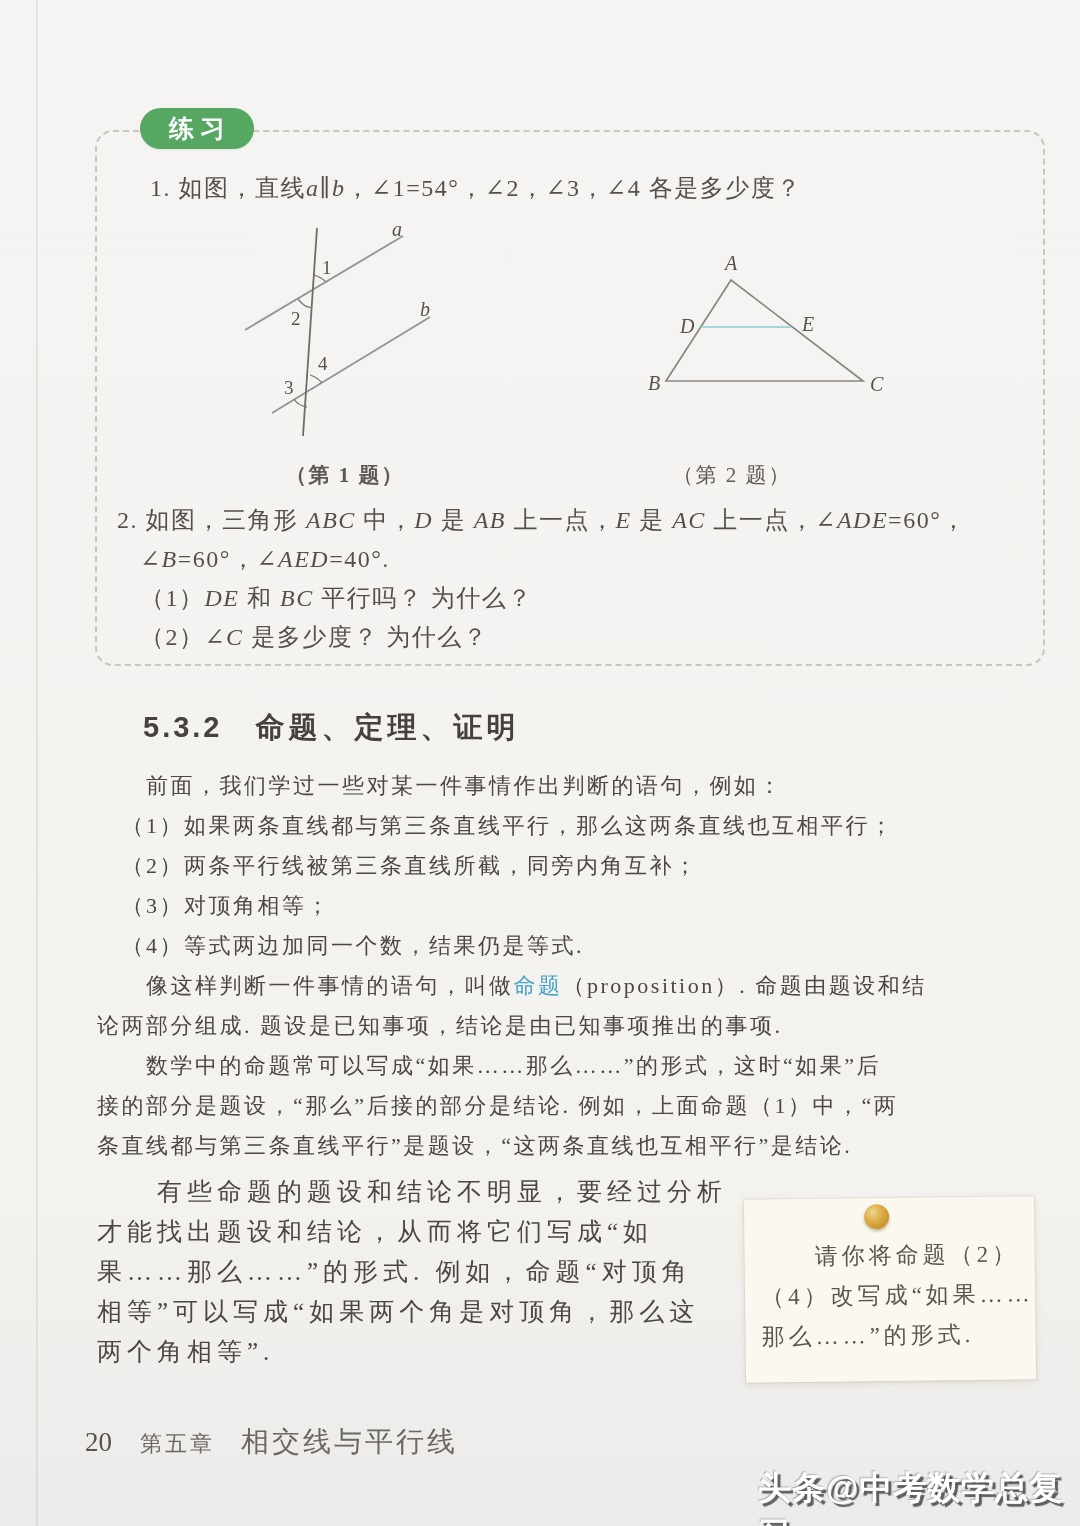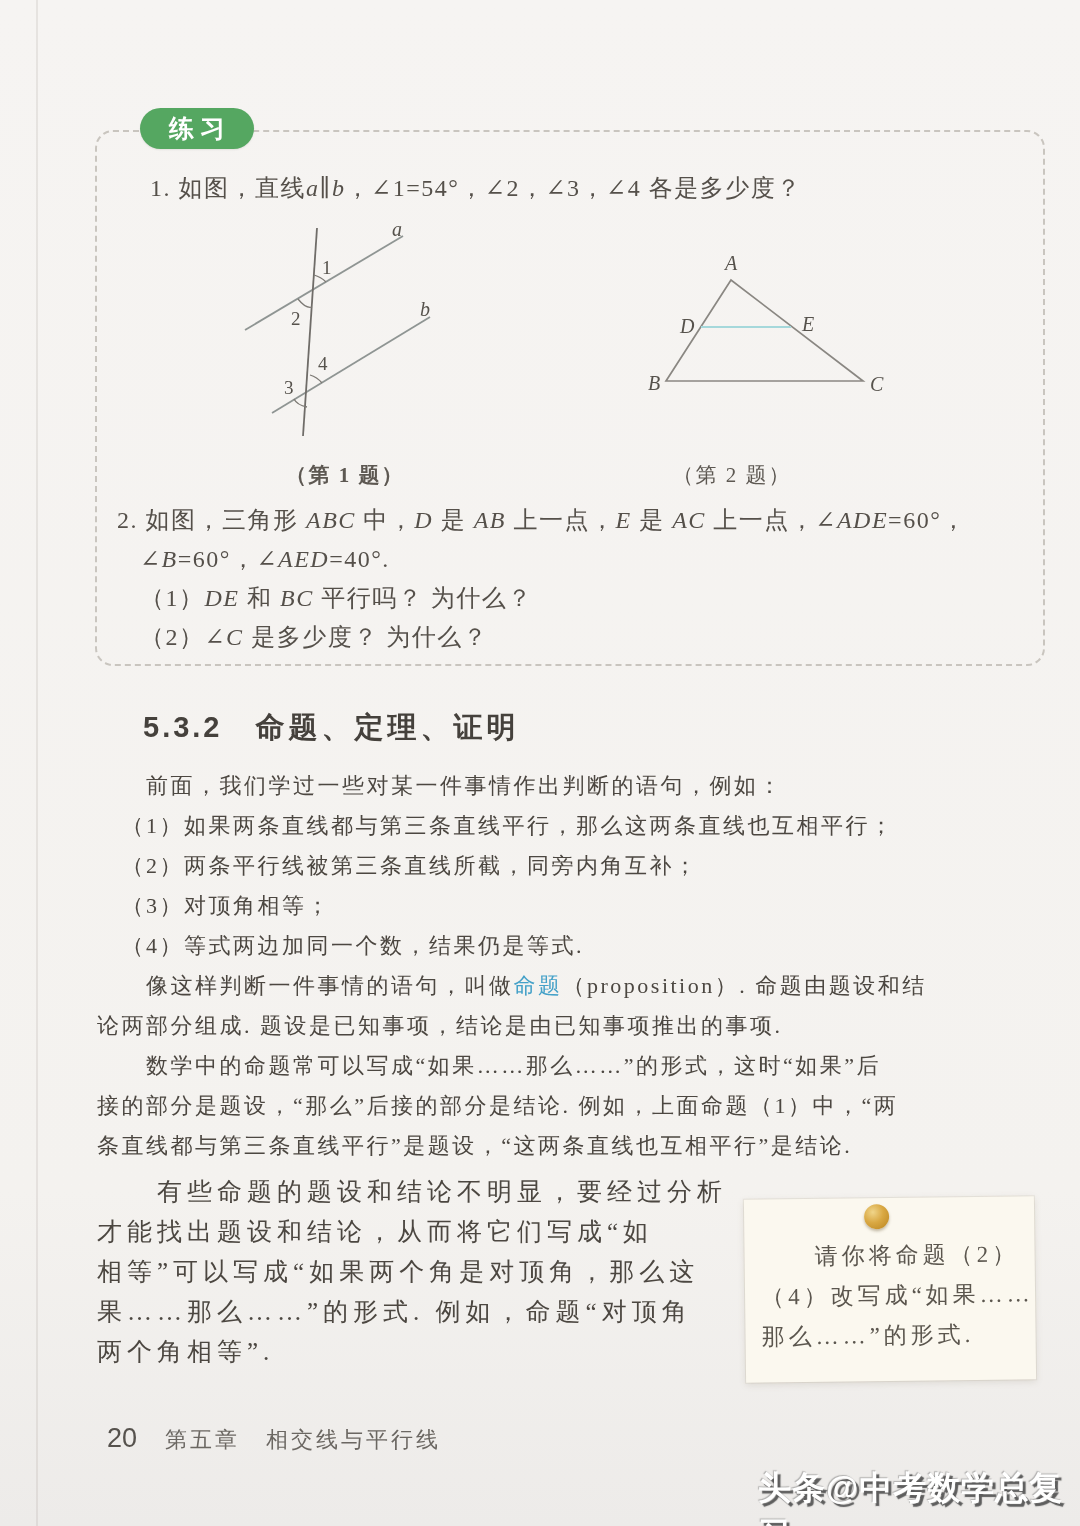--- a/index.html
+++ b/index.html
@@ -45,25 +45,25 @@
   
   .note{position:absolute;left:745px;top:1198px;width:290px;height:183px;
     background:#fbf8ef;transform:rotate(-0.7deg);
     box-shadow:0 2px 7px rgba(120,110,90,0.18), 0 0 0 1px rgba(200,190,170,0.25);}
   .pin{position:absolute;left:120px;top:6px;width:25px;height:25px;border-radius:50%;
     background:radial-gradient(circle at 35% 32%,#f0d58a 0%,#d9a843 45%,#b9831f 100%);
     box-shadow:0 2px 3px rgba(90,70,30,0.35);}
   .note-text{position:absolute;left:16px;top:38px;width:260px;font-size:23px;color:#5b564e;}
   .note-text .tl{height:40px;line-height:40px;letter-spacing:4px;white-space:nowrap;}
   
-  .footer{position:absolute;left:107px;top:1423px;display:flex;align-items:baseline;
-    font-family:Liberation Sans, sans-serif;color:#6b6762;}
+  .footer{position:absolute;left:85px;top:1423px;display:flex;align-items:baseline;
+    font-family:Liberation Serif, serif;color:#6b6762;}
   .footer .pnum{font-size:27px;color:#56524d;margin-right:28px;}
   .footer .chap{font-size:22px;letter-spacing:3px;margin-right:26px;}
-  .footer .chap-title{font-size:22px;letter-spacing:3px;text-align:center;}
+  .footer .chap-title{font-size:28px;letter-spacing:3px;text-align:center;}
   
   .watermark{position:absolute;left:758px;top:1466px;
     font-family:"Liberation Sans","DejaVu Sans",sans-serif;font-weight:bold;font-size:33px;letter-spacing:1px;
     color:#ffffff;text-shadow:3px 3px 1px rgba(85,85,85,0.95),-1px -1px 1px rgba(120,120,120,0.5);}
 </style>
 </head>
 <body>
 
 <div class="binding-edge"></div>
 
@@ -122,22 +122,22 @@
     <div class="tl"><span>　　像这样判断一件事情的语句，叫做</span><span class="term">命题</span><span>（proposition）. 命题由题设和结</span></div>
     <div class="tl"><span>论两部分组成. 题设是已知事项，结论是由已知事项推出的事项.</span></div>
     <div class="tl"><span>　　数学中的命题常可以写成“如果……那么……”的形式，这时“如果”后</span></div>
     <div class="tl"><span>接的部分是题设，“那么”后接的部分是结论. 例如，上面命题（1）中，“两</span></div>
     <div class="tl"><span>条直线都与第三条直线平行”是题设，“这两条直线也互相平行”是结论.</span></div>
   </div>
 
 <div class="para4">
     <div class="tl"><span>　　有些命题的题设和结论不明显，要经过分析</span></div>
     <div class="tl"><span>才能找出题设和结论，从而将它们写成“如</span></div>
+    <div class="tl"><span>果……那么……”的形式. 例如，命题“对顶角</span></div>
     <div class="tl"><span>相等”可以写成“如果两个角是对顶角，那么这</span></div>
-    <div class="tl"><span>果……那么……”的形式. 例如，命题“对顶角</span></div>
     <div class="tl"><span>两个角相等”.</span></div>
   </div>
 
 <div class="note">
   <div class="pin"></div>
   <div class="note-text">
       <div class="tl"><span>　　请你将命题（2）</span></div>
       <div class="tl"><span>（4）改写成“如果……</span></div>
       <div class="tl"><span>那么……”的形式.</span></div>
     </div>

